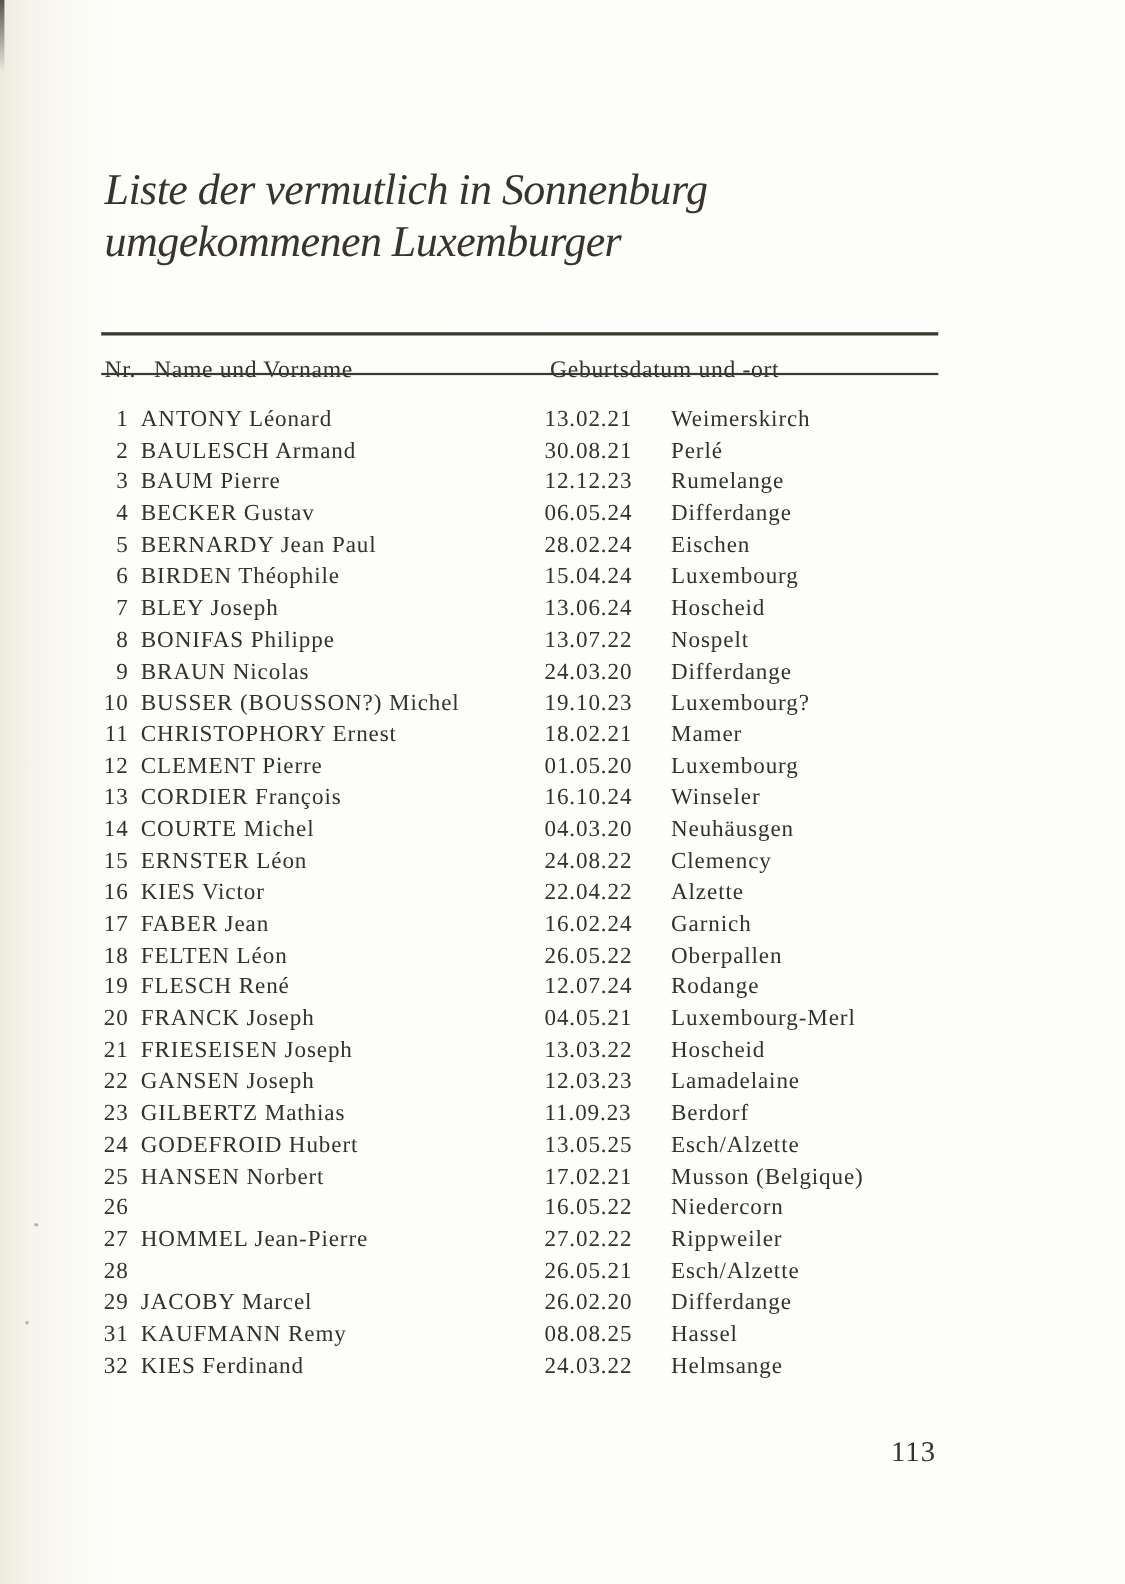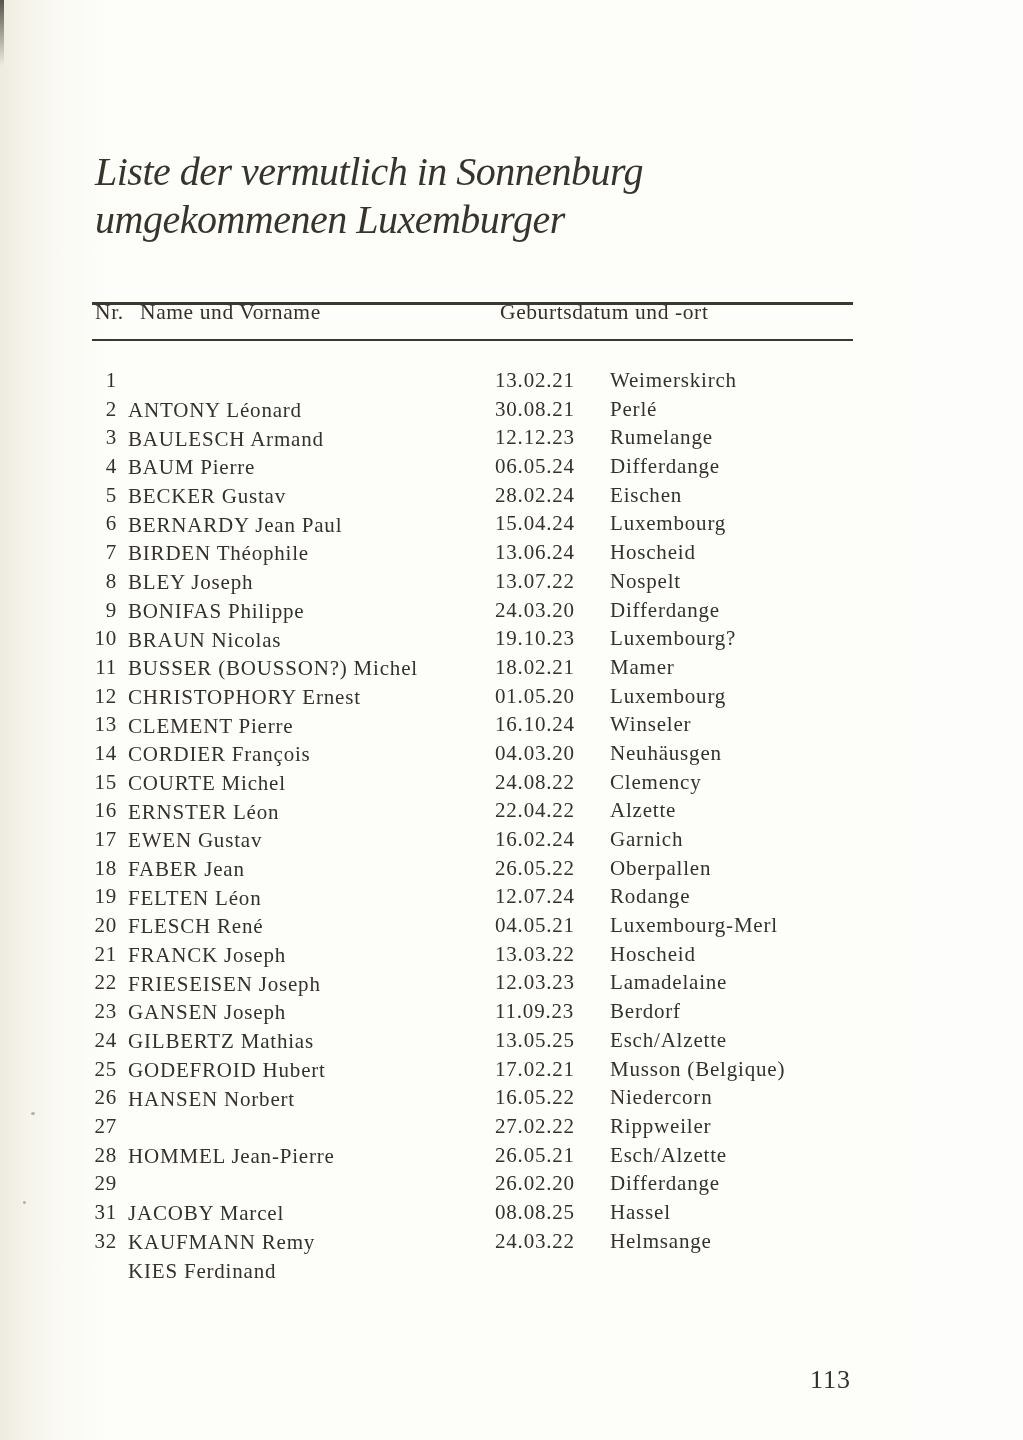--- a/index.html
+++ b/index.html
@@ -22,33 +22,33 @@
 
   .title {
     position:absolute; left:95px; top:148px;
     font-style:italic; font-size:40px; line-height:48px;
     letter-spacing:-0.5px; color:#37342c;
   }
 
   .rule-top { position:absolute; left:92px; top:302px; width:761px; height:3px; background:#3b382f; }
   .rule-mid { position:absolute; left:92px; top:339px; width:761px; height:2px; background:#3b382f; }
 
-  .thead { position:absolute; left:0; top:296px; width:920px; height:32px; font-size:21.5px; letter-spacing:0.6px; line-height:32px; }
+  .thead { position:absolute; left:0; top:320px; width:920px; height:32px; font-size:21.5px; letter-spacing:0.6px; line-height:32px; }
   .h-nr    { position:absolute; left:95px; }
   .h-name  { position:absolute; left:140px;font-family:Liberation Serif, serif; }
   .h-birth { position:absolute; left:500px; }
 
   .tbody { position:absolute; left:93px; top:366px; width:762px; }
   .trow { position:relative; height:28.7px; line-height:28.7px; font-size:21px; letter-spacing:0.8px; white-space:nowrap; }
   .c-nr    { position:absolute; left:0; width:24px; text-align:right; }
-  .c-name  { position:absolute; left:35px;margin-top:30px; }
+  .c-name  { position:absolute; left:35px; }
   .c-date  { position:absolute; left:402px; }
   .c-place { position:absolute; left:517px; }
 
-  .pagenum { position:absolute; left:810px; top:1364px; font-size:26px; line-height:32px; letter-spacing:1px; }
+  .pagenum { position:absolute; left:810px; top:1304px; font-size:26px; line-height:32px; letter-spacing:1px; }
 </style>
 </head>
 <body>
 
 <div class="page">
 
   <div class="scan-edge"></div>
   <div class="speck speck-1"></div>
   <div class="speck speck-2"></div>
 
@@ -168,21 +168,21 @@
 
     <div class="trow">
       <span class="c-nr">15</span>
       <span class="c-name">ERNSTER Léon</span>
       <span class="c-date">24.08.22</span>
       <span class="c-place">Clemency</span>
     </div>
 
     <div class="trow">
       <span class="c-nr">16</span>
-      <span class="c-name">EWEN Gustav</span>
+      <span class="c-name">KIES Victor</span>
       <span class="c-date">22.04.22</span>
       <span class="c-place">Alzette</span>
     </div>
 
     <div class="trow">
       <span class="c-nr">17</span>
       <span class="c-name">FABER Jean</span>
       <span class="c-date">16.02.24</span>
       <span class="c-place">Garnich</span>
     </div>

